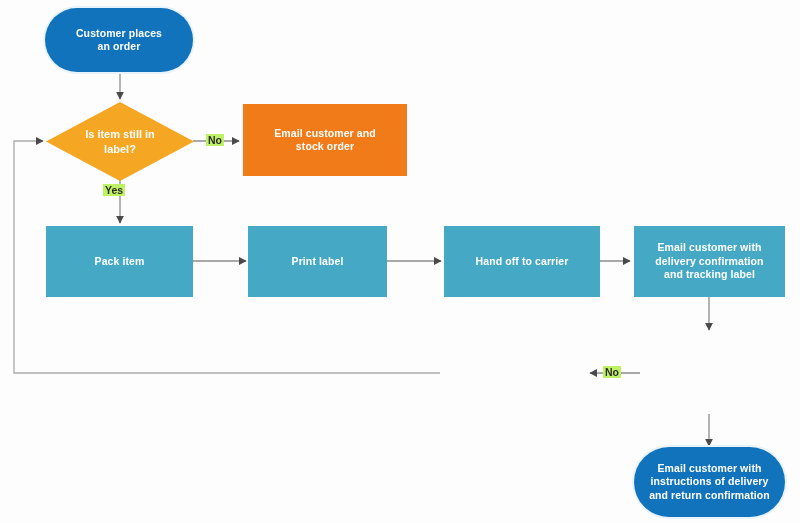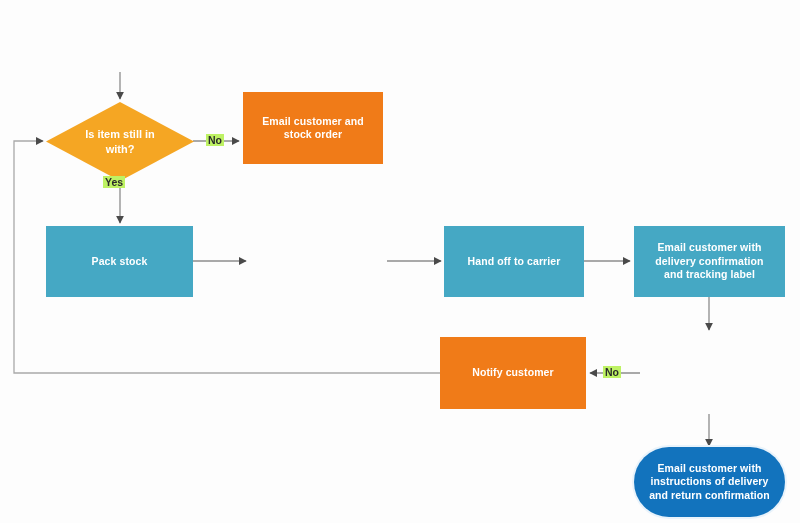--- a/index.html
+++ b/index.html
@@ -113,69 +113,75 @@
 
     <path d="M 709 297 L 709 330" stroke="#8d8d8d" stroke-width="1.3" fill="none" marker-end="url(#arrow)"></path>
 
     <path d="M 640 373 L 590 373" stroke="#8d8d8d" stroke-width="1.3" fill="none" marker-end="url(#arrow)"></path>
 
     <path d="M 709 414 L 709 446" stroke="#8d8d8d" stroke-width="1.3" fill="none" marker-end="url(#arrow)"></path>
 
     <path d="M 440 373 L 14 373 L 14 141 L 43 141" stroke="#a9a9a9" stroke-width="1.3" fill="none" marker-end="url(#arrow)"></path>
   </svg>
 
+  <div class="node node-terminator" style="left:45px; top:8px; width:148px; height:64px;">
+    <span>
+      <span>Customer places</span><br>
+      <span>an order</span>
+    </span>
+  </div>
 
   <div class="node-decision-wrap" style="left:46px; top:102px; width:148px; height:79px;">
     <svg class="node-decision-shape" viewBox="0 0 148 79" preserveAspectRatio="none">
       <polygon points="74,0 148,39.5 74,79 0,39.5" fill="#f5a623"></polygon>
     </svg>
     <div class="node-decision-label">
       <span>
         <span>Is item still in</span><br>
-        <span>with?</span>
+        <span>label?</span>
       </span>
     </div>
   </div>
 
-  <div class="node node-process-orange" style="left:243px; top:92px; width:140px; height:72px;">
+  <div class="node node-process-orange" style="left:243px; top:104px; width:164px; height:72px;">
     <span>
       <span>Email customer and</span><br>
       <span>stock order</span>
     </span>
   </div>
 
   <div class="node node-process-teal" style="left:46px; top:226px; width:147px; height:71px;">
-    <span>Pack stock</span>
+    <span>Pack item</span>
   </div>
 
+  <div class="node node-process-teal" style="left:248px; top:226px; width:139px; height:71px;">
+    <span>Print label</span>
+  </div>
 
-  <div class="node node-process-teal" style="left:444px; top:226px; width:140px; height:71px;">
+  <div class="node node-process-teal" style="left:444px; top:226px; width:156px; height:71px;">
     <span>Hand off to carrier</span>
   </div>
 
   <div class="node node-process-teal" style="left:634px; top:226px; width:151px; height:71px;">
     <span>
       <span>Email customer with</span><br>
       <span>delivery confirmation</span><br>
       <span>and tracking label</span>
     </span>
   </div>
 
 
-  <div class="node node-process-orange" style="left:440px; top:337px; width:146px; height:72px;">
-    <span>Notify customer</span>
-  </div>
 
   <div class="node node-terminator" style="left:634px; top:447px; width:151px; height:70px;">
     <span>
       <span>Email customer with</span><br>
       <span>instructions of delivery</span><br>
       <span>and return confirmation</span>
     </span>
   </div>
 
   <div class="edge-label" style="left:206px; top:134px;">No</div>
 
-  <div class="edge-label" style="left:103px; top:176px;">Yes</div>
+  <div class="edge-label" style="left:103px; top:184px;">Yes</div>
 
   <div class="edge-label" style="left:603px; top:366px;">No</div>
 
 </div>
 
 </body></html>

